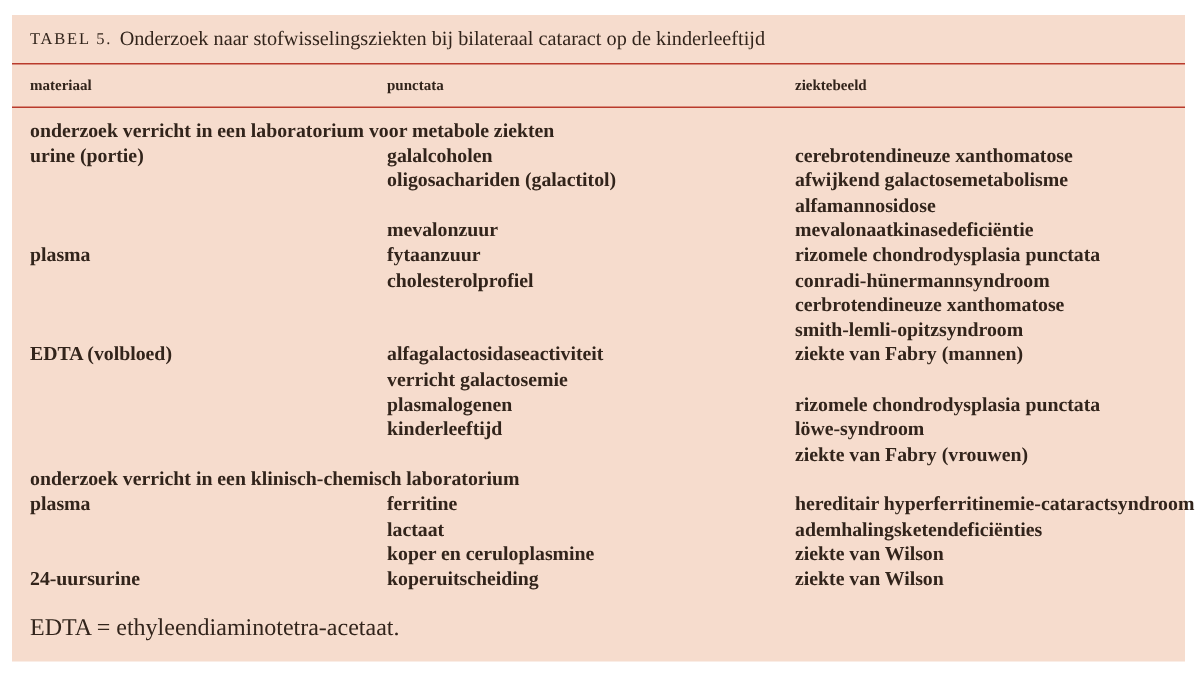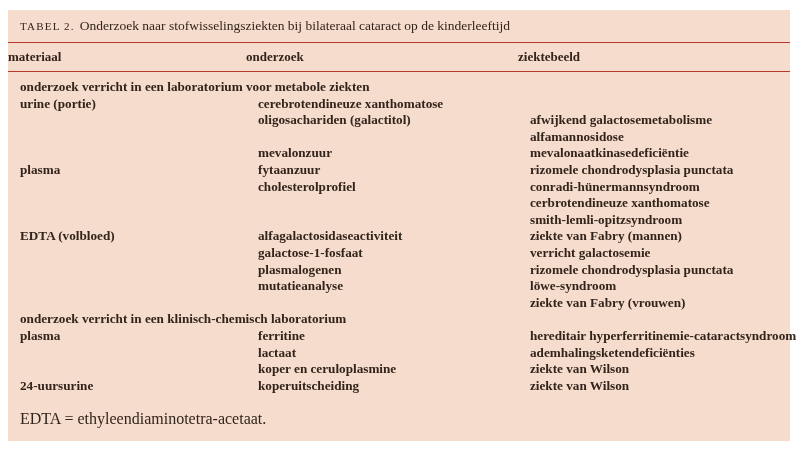--- a/index.html
+++ b/index.html
@@ -39,23 +39,23 @@
     height:0;
     width:100%;
   }
   .grid-line{
     display:grid;
     grid-template-columns:238px 272px 1fr;
     align-items:center;
   }
   .colhead-row{
     height:28px;
-    padding:0 0;
+    padding:0 12px;
     font-weight:bold;
-    font-size:13px;
+    font-size:10px;
   }
   .table-body{
     padding:7px 0 0 12px;
     font-size:13.2px;
   }
   .line{
     height:16.6px;
     line-height:16.6px;
     white-space:nowrap;
     font-weight:bold;
@@ -75,39 +75,40 @@
     font-size:16px;
     padding:0;
   }
 </style>
 </head>
 <body>
 
 <div class="panel">
 
   <div class="title-row">
-    <span class="title-label">TABEL 2.</span>
+    <span class="title-label">TABEL 5.</span>
     <span class="title-text">Onderzoek naar stofwisselingsziekten bij bilateraal cataract op de kinderleeftijd</span>
   </div>
 
   <hr class="rule">
 
   <div class="colhead-row grid-line">
     <span class="cell">materiaal</span>
-    <span class="cell">onderzoek</span>
+    <span class="cell">punctata</span>
     <span class="cell">ziektebeeld</span>
   </div>
 
   <hr class="rule">
 
   <div class="table-body">
 
     <div class="line section-header">onderzoek verricht in een laboratorium voor metabole ziekten</div>
       <div class="line grid-line">
         <span class="cell">urine (portie)</span>
+        <span class="cell">galalcoholen</span>
         <span class="cell">cerebrotendineuze xanthomatose</span>
       </div>
       <div class="line grid-line">
         <span class="cell"></span>
         <span class="cell">oligosachariden (galactitol)</span>
         <span class="cell">afwijkend galactosemetabolisme</span>
       </div>
       <div class="line grid-line">
         <span class="cell"></span>
         <span class="cell"></span>
@@ -138,31 +139,30 @@
         <span class="cell"></span>
         <span class="cell">smith-lemli-opitzsyndroom</span>
       </div>
       <div class="line grid-line">
         <span class="cell">EDTA (volbloed)</span>
         <span class="cell">alfagalactosidaseactiviteit</span>
         <span class="cell">ziekte van Fabry (mannen)</span>
       </div>
       <div class="line grid-line">
         <span class="cell"></span>
-        <span class="cell">galactose-1-fosfaat</span>
         <span class="cell">verricht galactosemie</span>
       </div>
       <div class="line grid-line">
         <span class="cell"></span>
         <span class="cell">plasmalogenen</span>
         <span class="cell">rizomele chondrodysplasia punctata</span>
       </div>
       <div class="line grid-line">
         <span class="cell"></span>
-        <span class="cell">mutatieanalyse</span>
+        <span class="cell">kinderleeftijd</span>
         <span class="cell">löwe-syndroom</span>
       </div>
       <div class="line grid-line">
         <span class="cell"></span>
         <span class="cell"></span>
         <span class="cell">ziekte van Fabry (vrouwen)</span>
       </div>
       <div class="line section-header">onderzoek verricht in een klinisch-chemisch laboratorium</div>
       <div class="line grid-line">
         <span class="cell">plasma</span>

